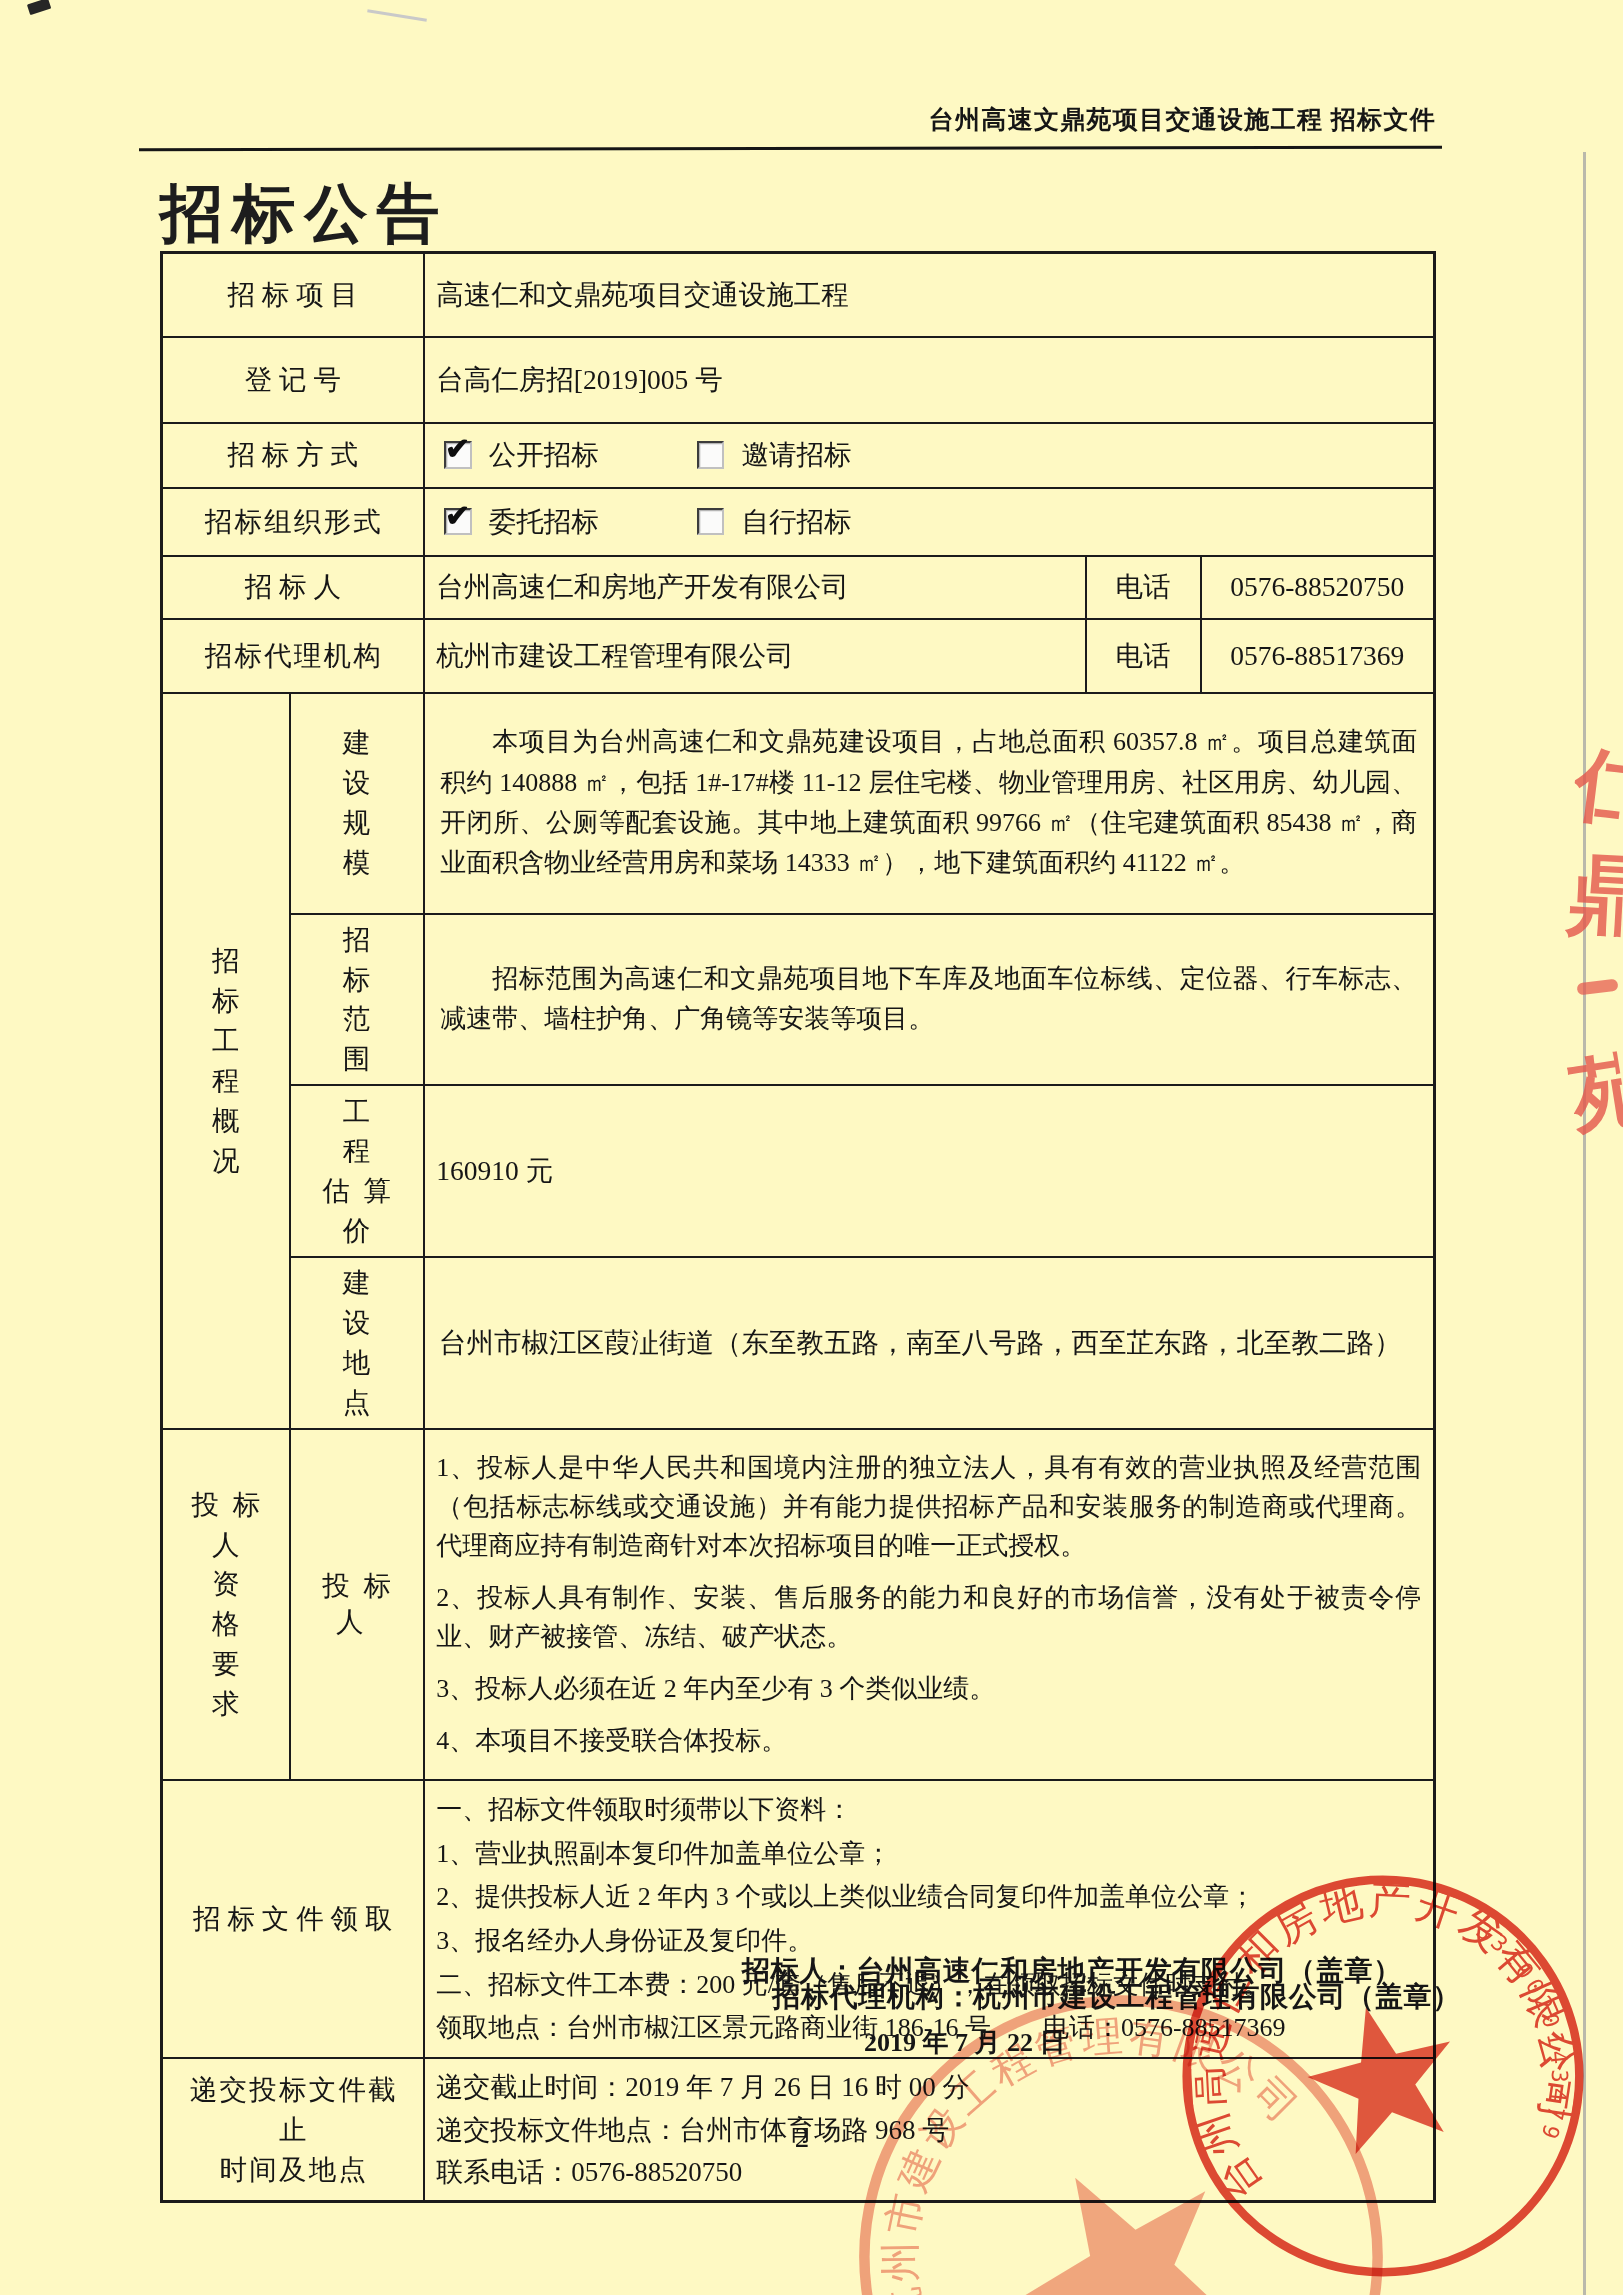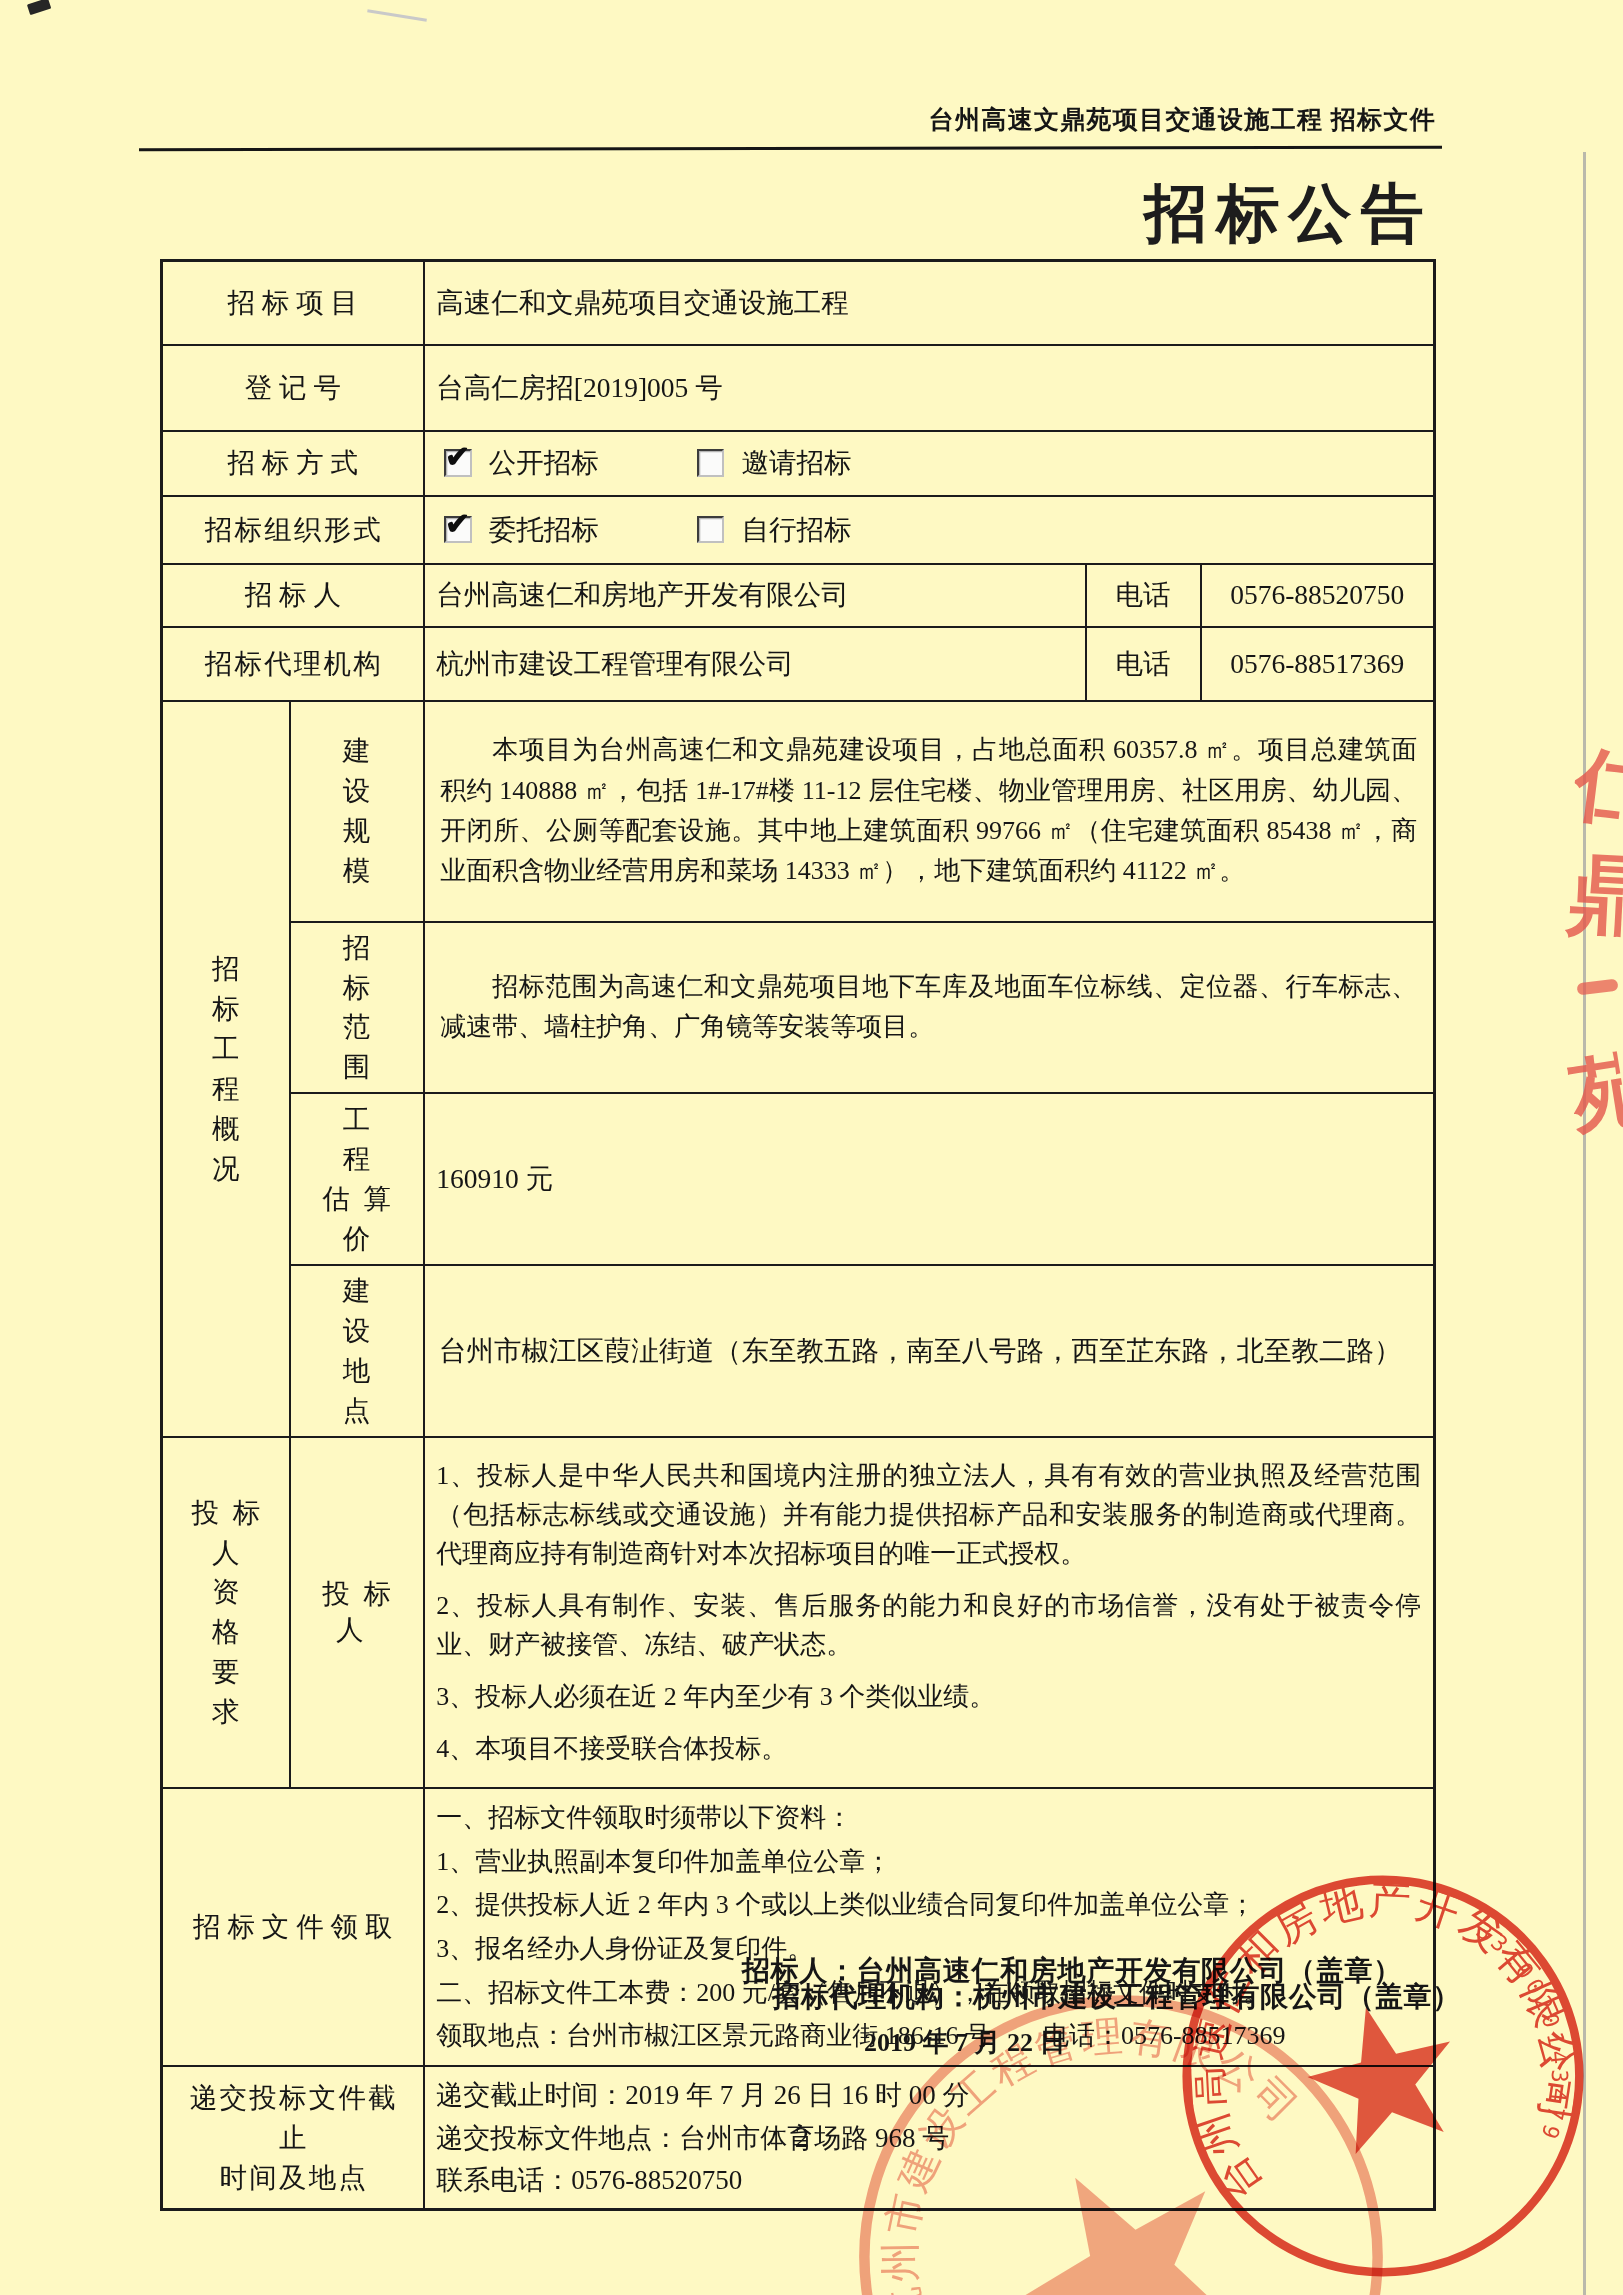--- a/index.html
+++ b/index.html
@@ -13,26 +13,26 @@
   .header-line{
     position:absolute; top:103px; right:187px;
     font-size:25px; font-weight:700; letter-spacing:1.3px; white-space:nowrap;
   }
   .header-rule{
     position:absolute; top:147px; left:139px; width:1303px; height:3.3px;
     background:#161616; transform:rotate(-0.12deg);
   }
   .doc-title{
     position:absolute; top:171px; left:160px; width:1273px;
-    text-align:right; font-family:"Liberation Sans","DejaVu Sans",sans-serif;
+    text-align:left; font-family:"Liberation Sans","DejaVu Sans",sans-serif;
     font-size:63px; font-weight:900; letter-spacing:9.2px; color:#1d1d1d;
   }
   
   table.main{
-    position:absolute; left:160px; top:259px; width:1273px;
+    position:absolute; left:160px; top:251px; width:1273px;
     border-collapse:collapse; table-layout:fixed;
     border:3.3px solid #1b1b1b;
   }
   table.main td{
     border:2px solid #1b1b1b; vertical-align:middle;
     font-size:27.5px; padding:5.2px 11.8px; overflow:hidden;
   }
   td.lbl{ text-align:center; padding:5.2px 3.9px; }
   .lline{ display:block; line-height:1.45; }
   .ls-xs{ letter-spacing:.08em; padding-left:.08em; }

